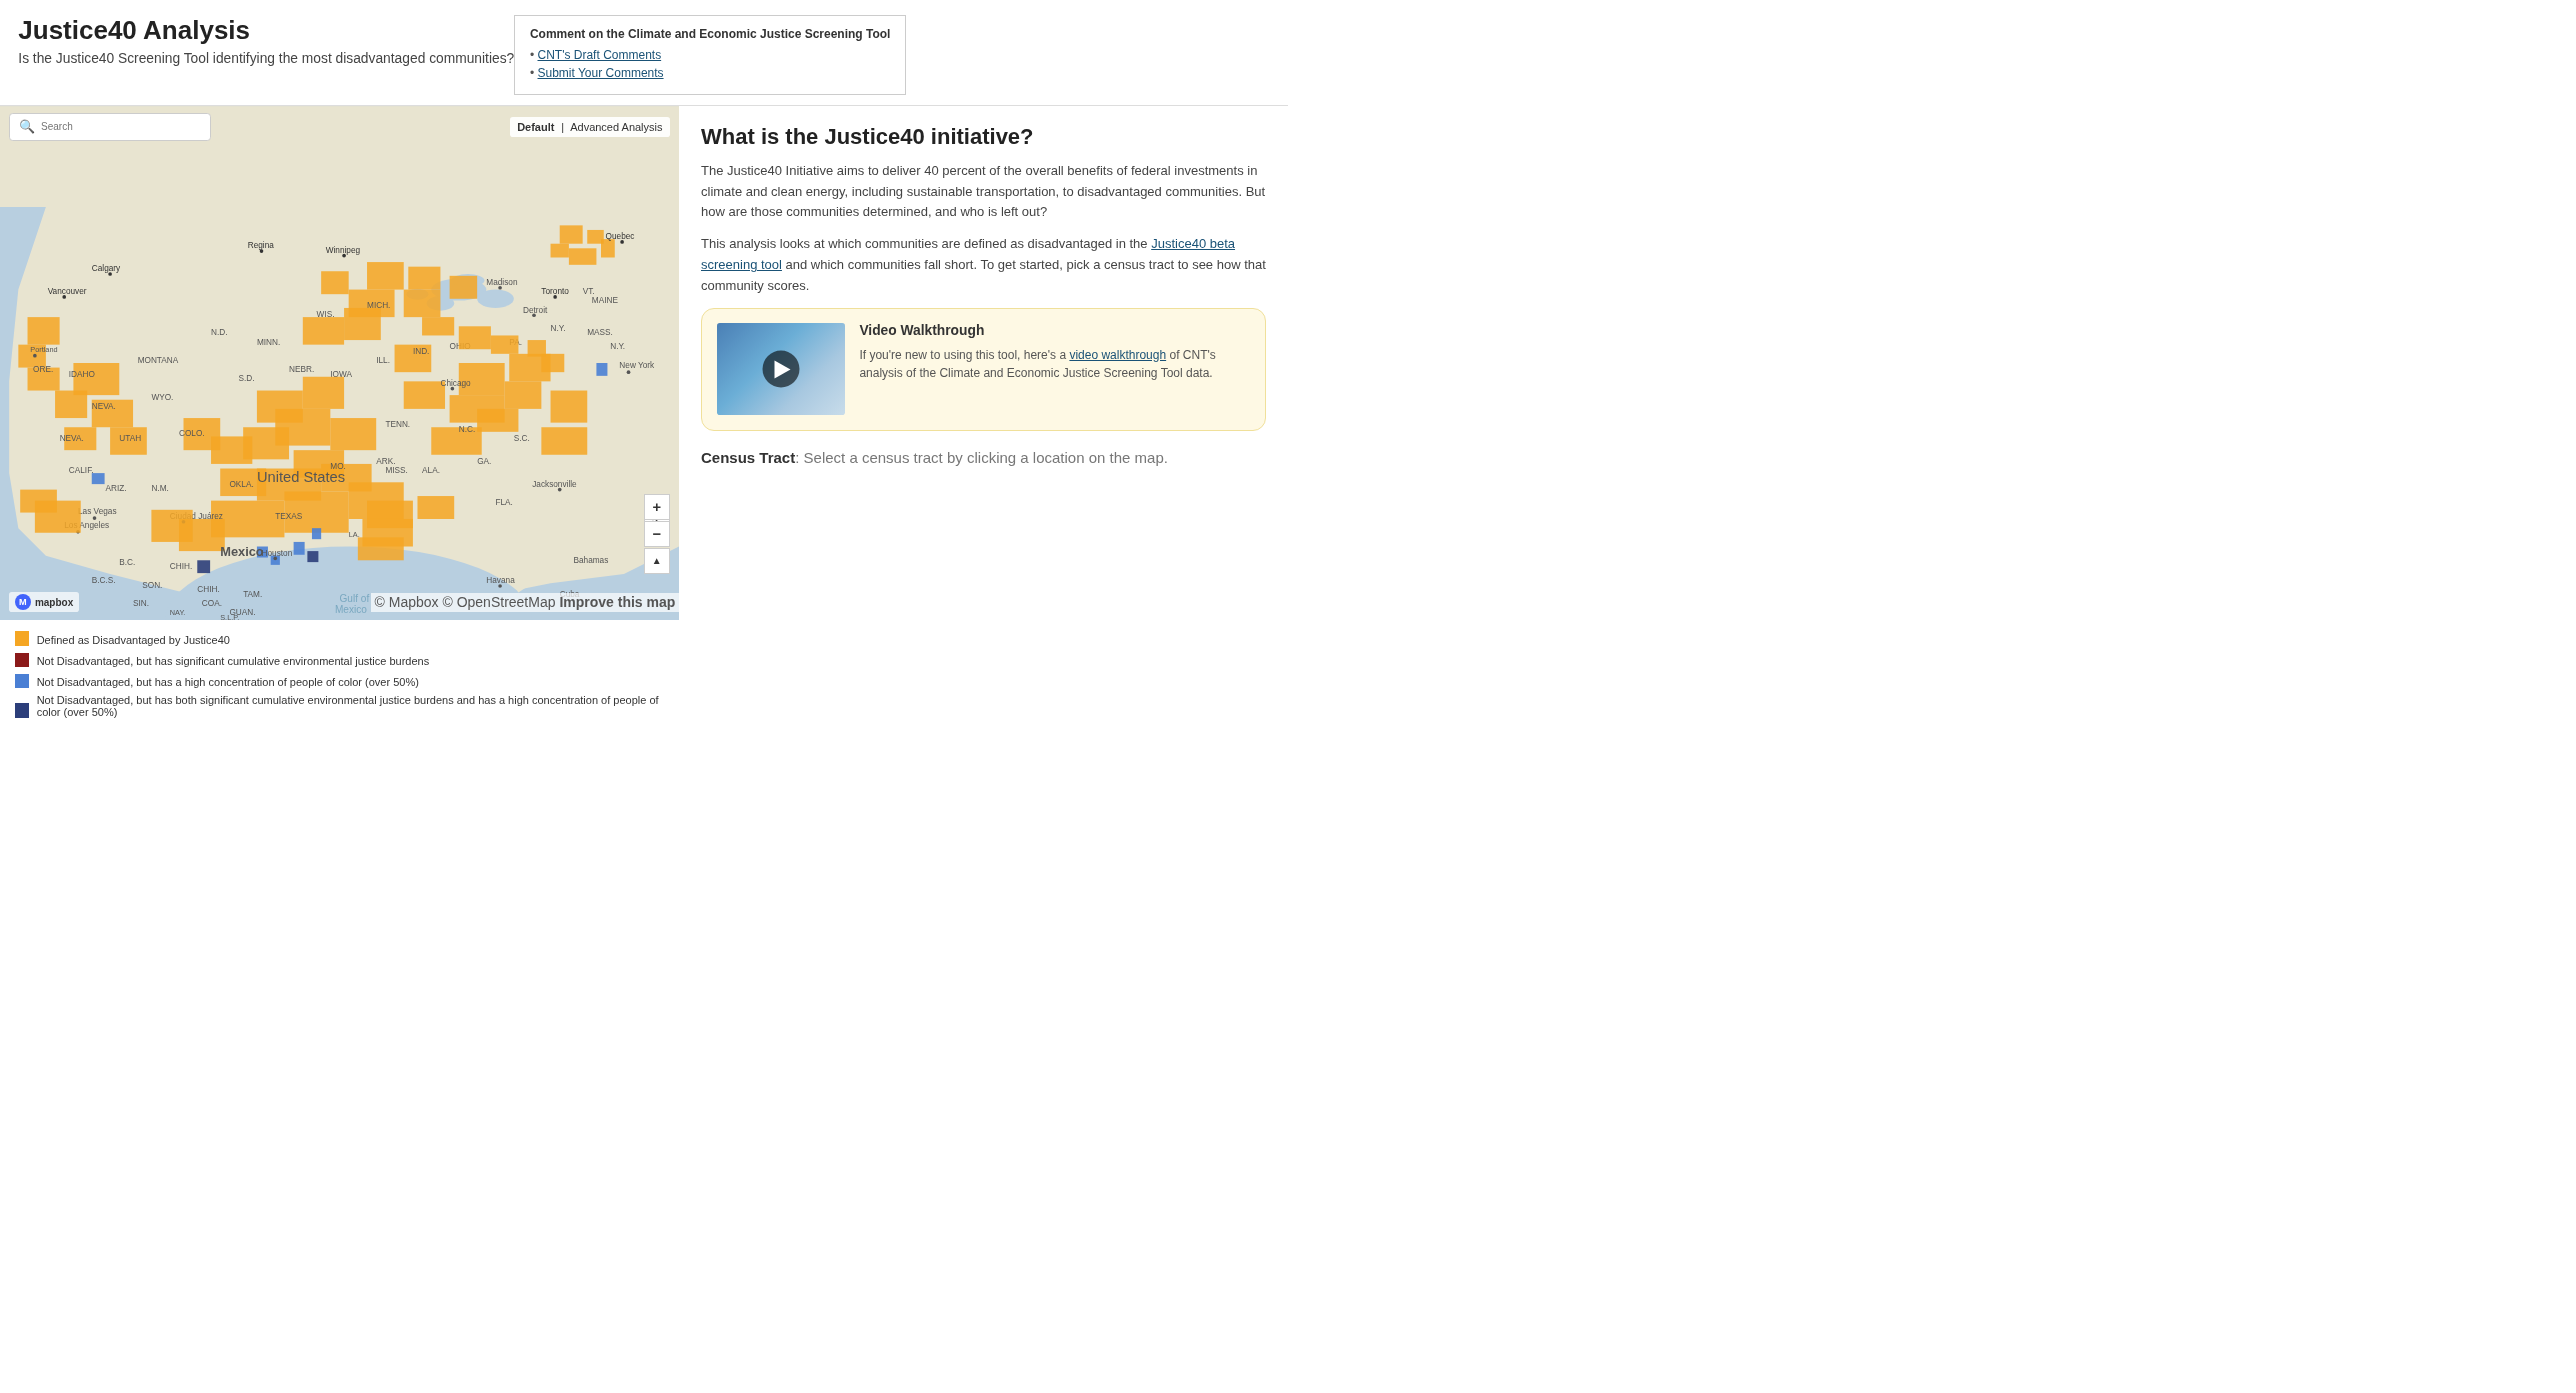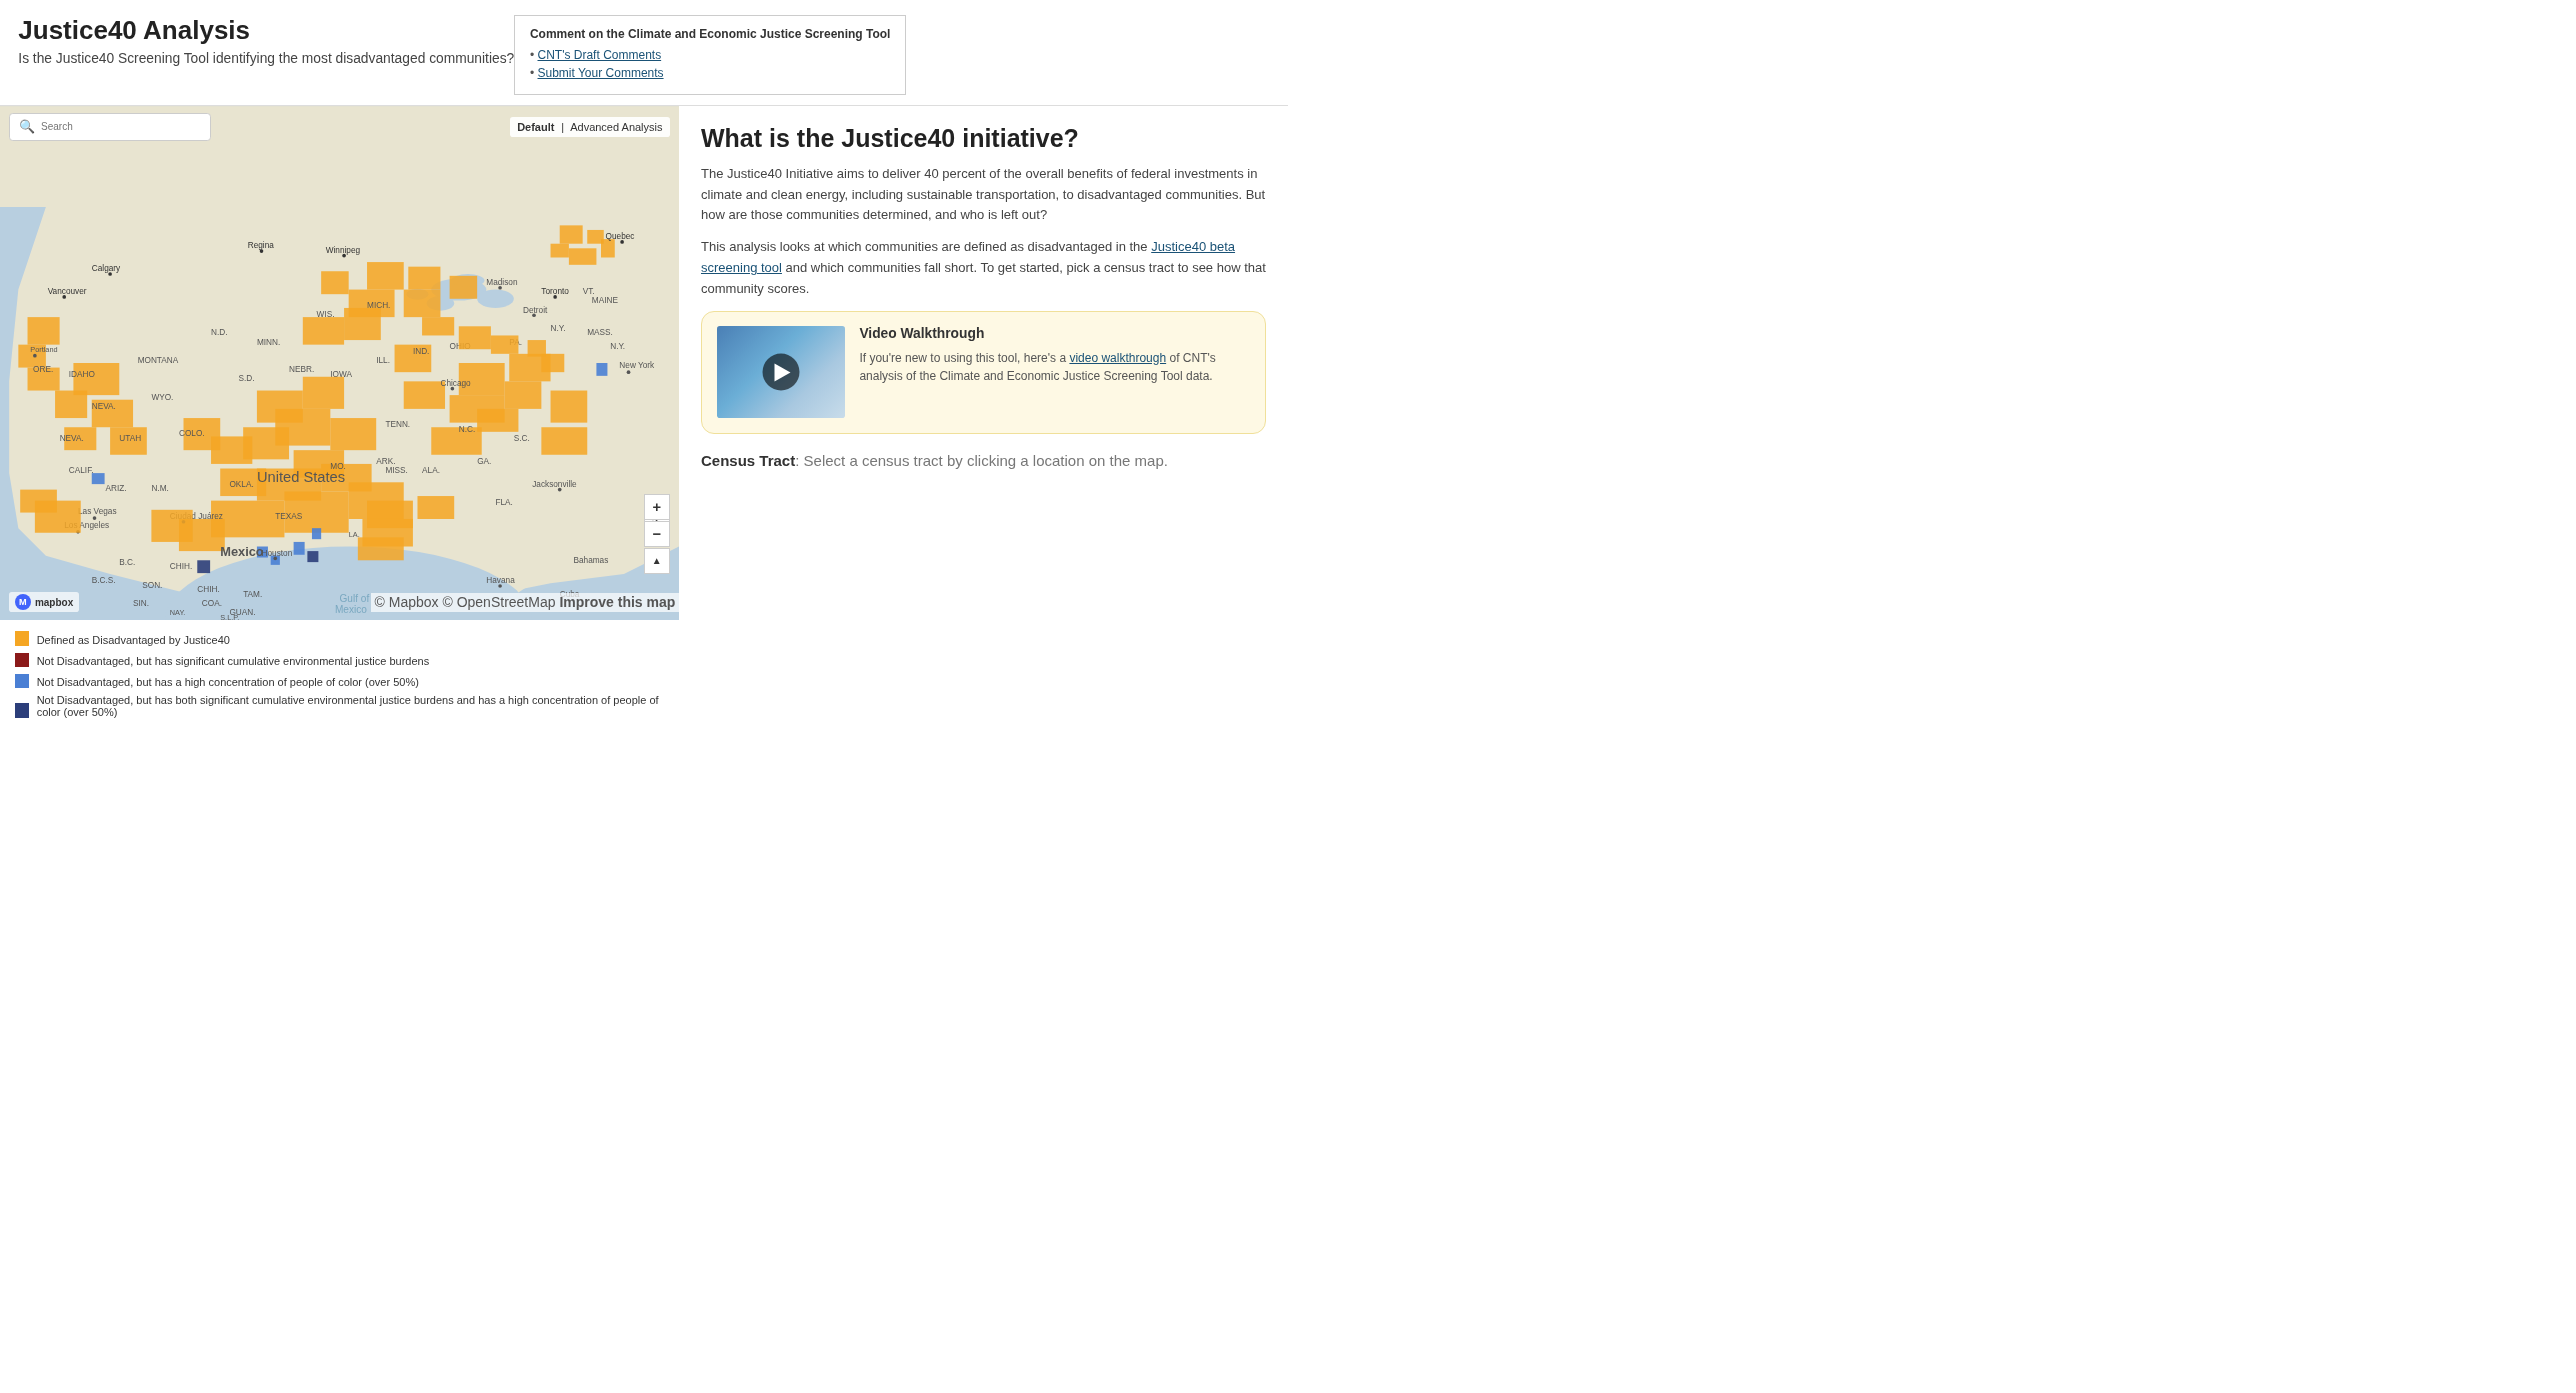--- a/index.html
+++ b/index.html
@@ -208,21 +208,21 @@
     }
 
     
     .right-panel {
       flex: 1;
       padding: 18.3px 22px;
       background: #fff;
     }
 
     .section-title {
-      font-size: 25px;
+      font-size: 22px;
       font-weight: bold;
       color: #222;
       margin-bottom: 11px;
     }
 
     .description-text {
       font-size: 13px;
       color: #444;
       line-height: 1.6;
       margin-bottom: 11px;

